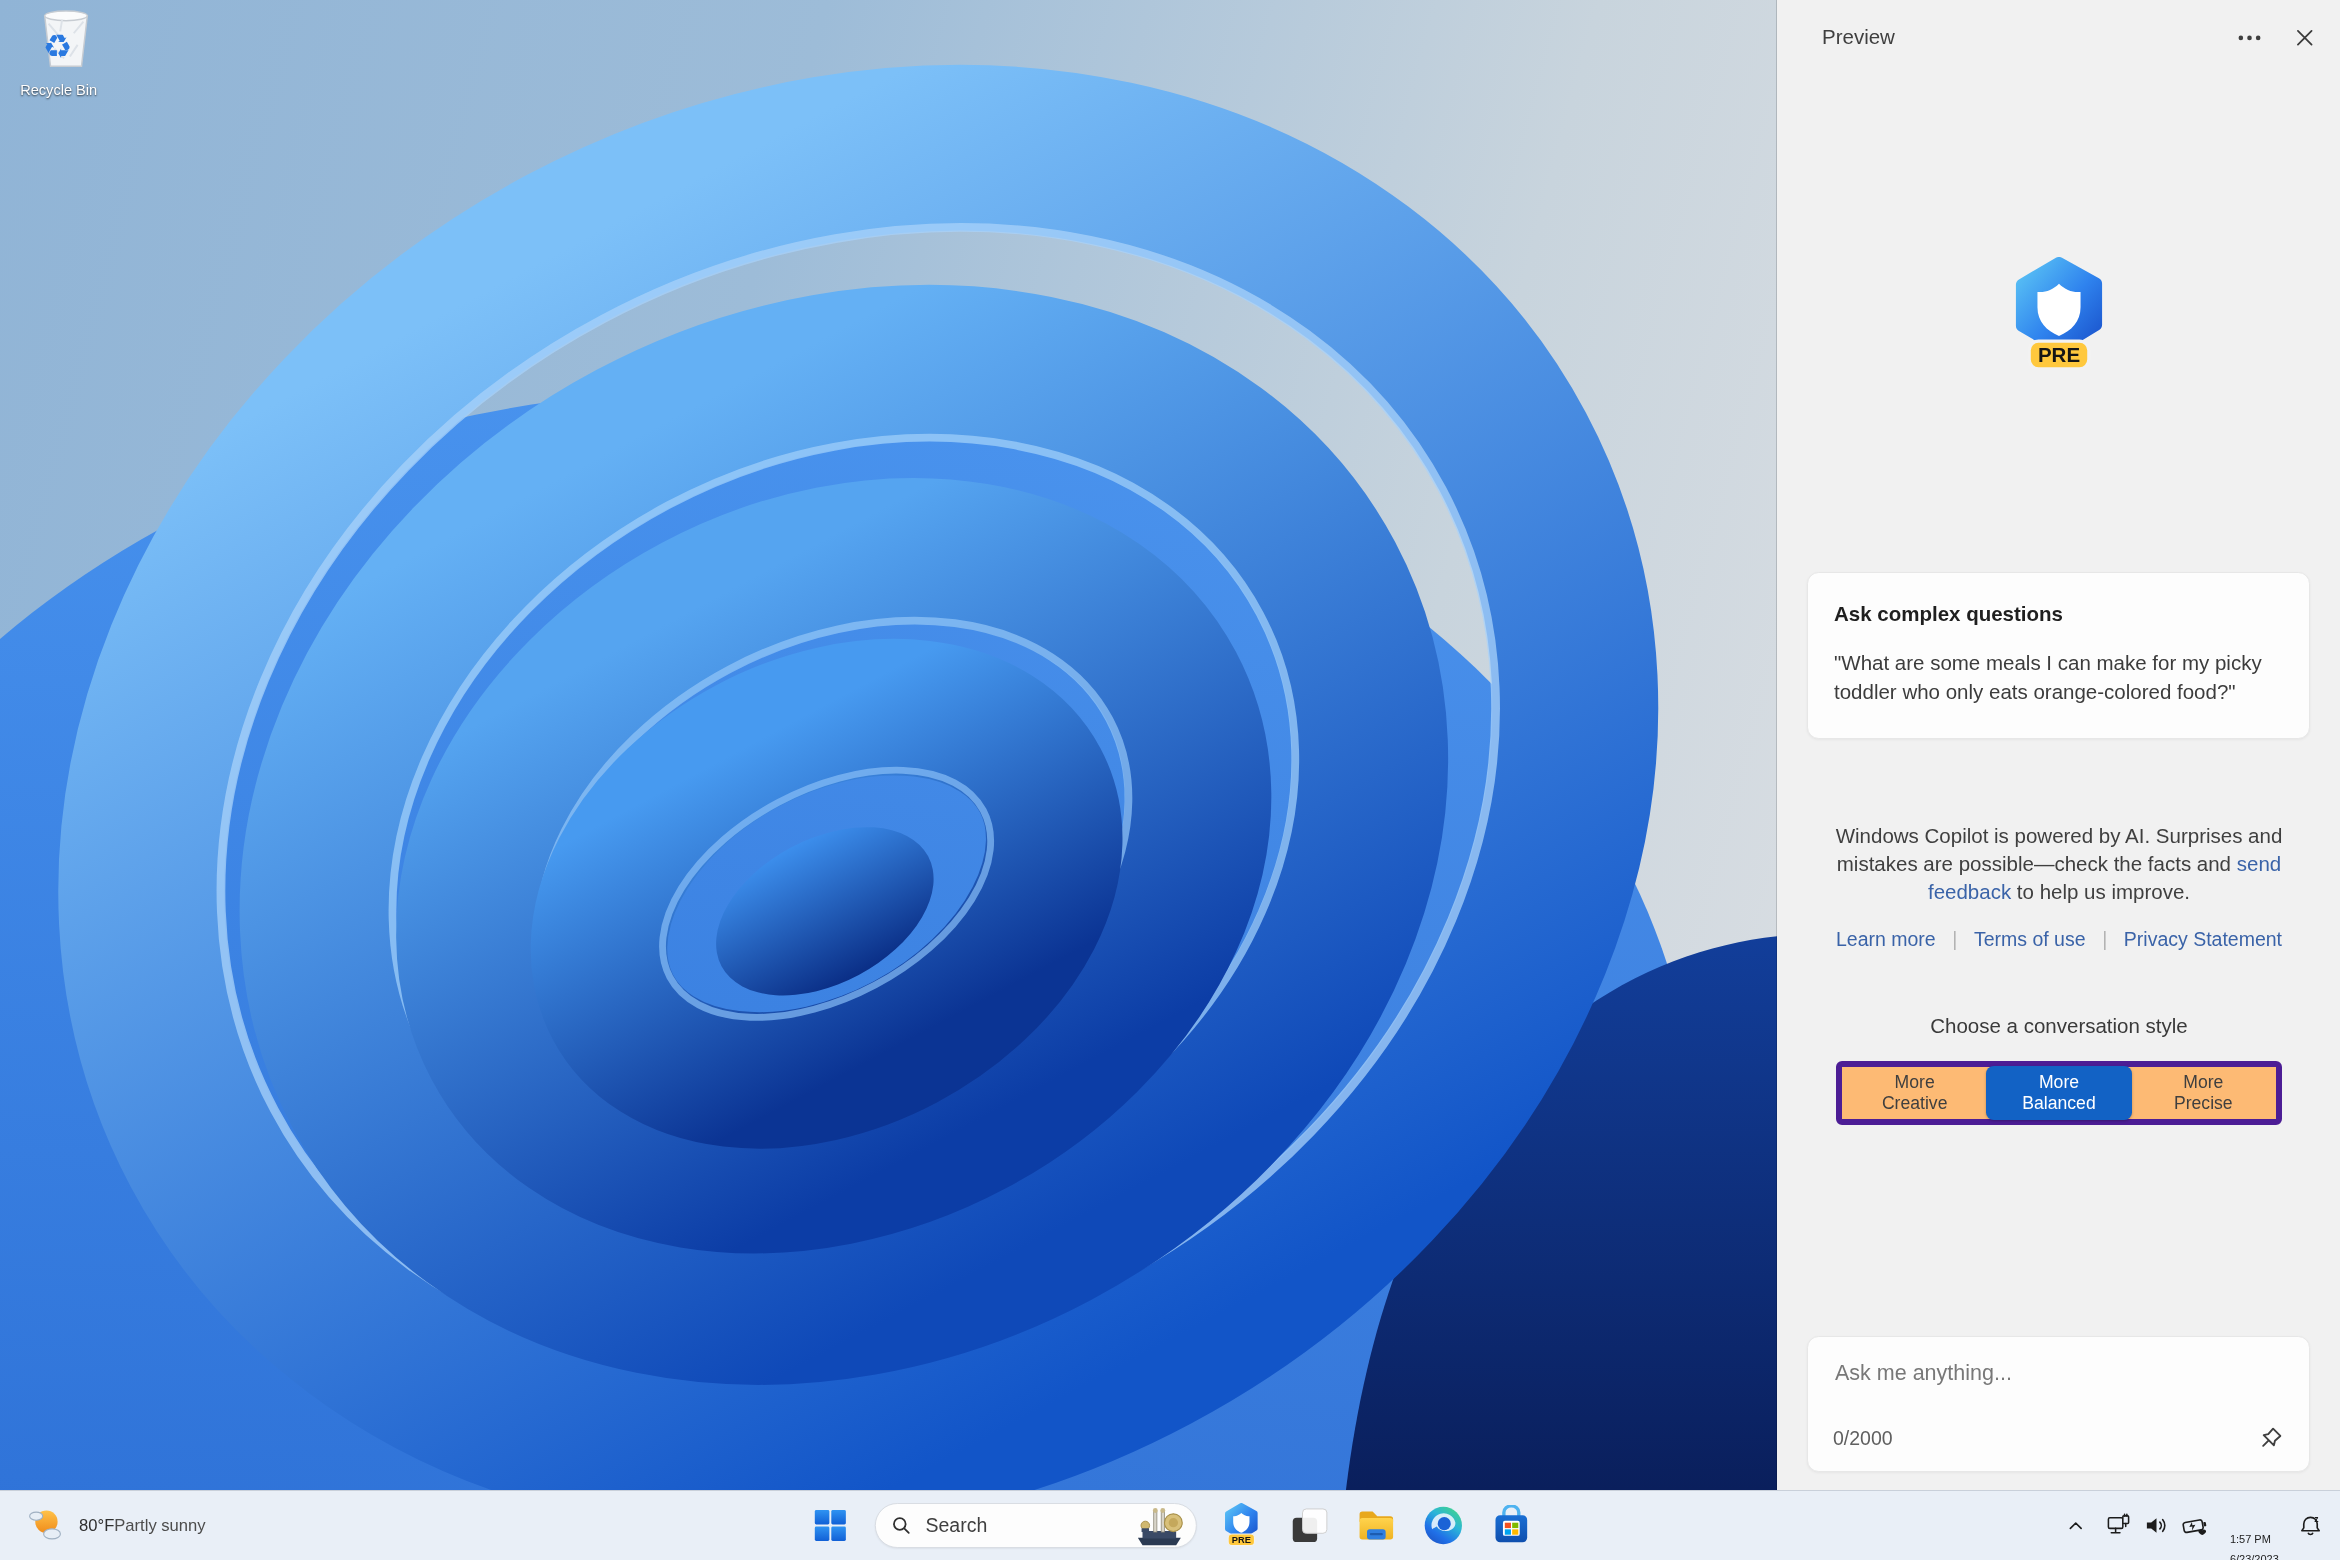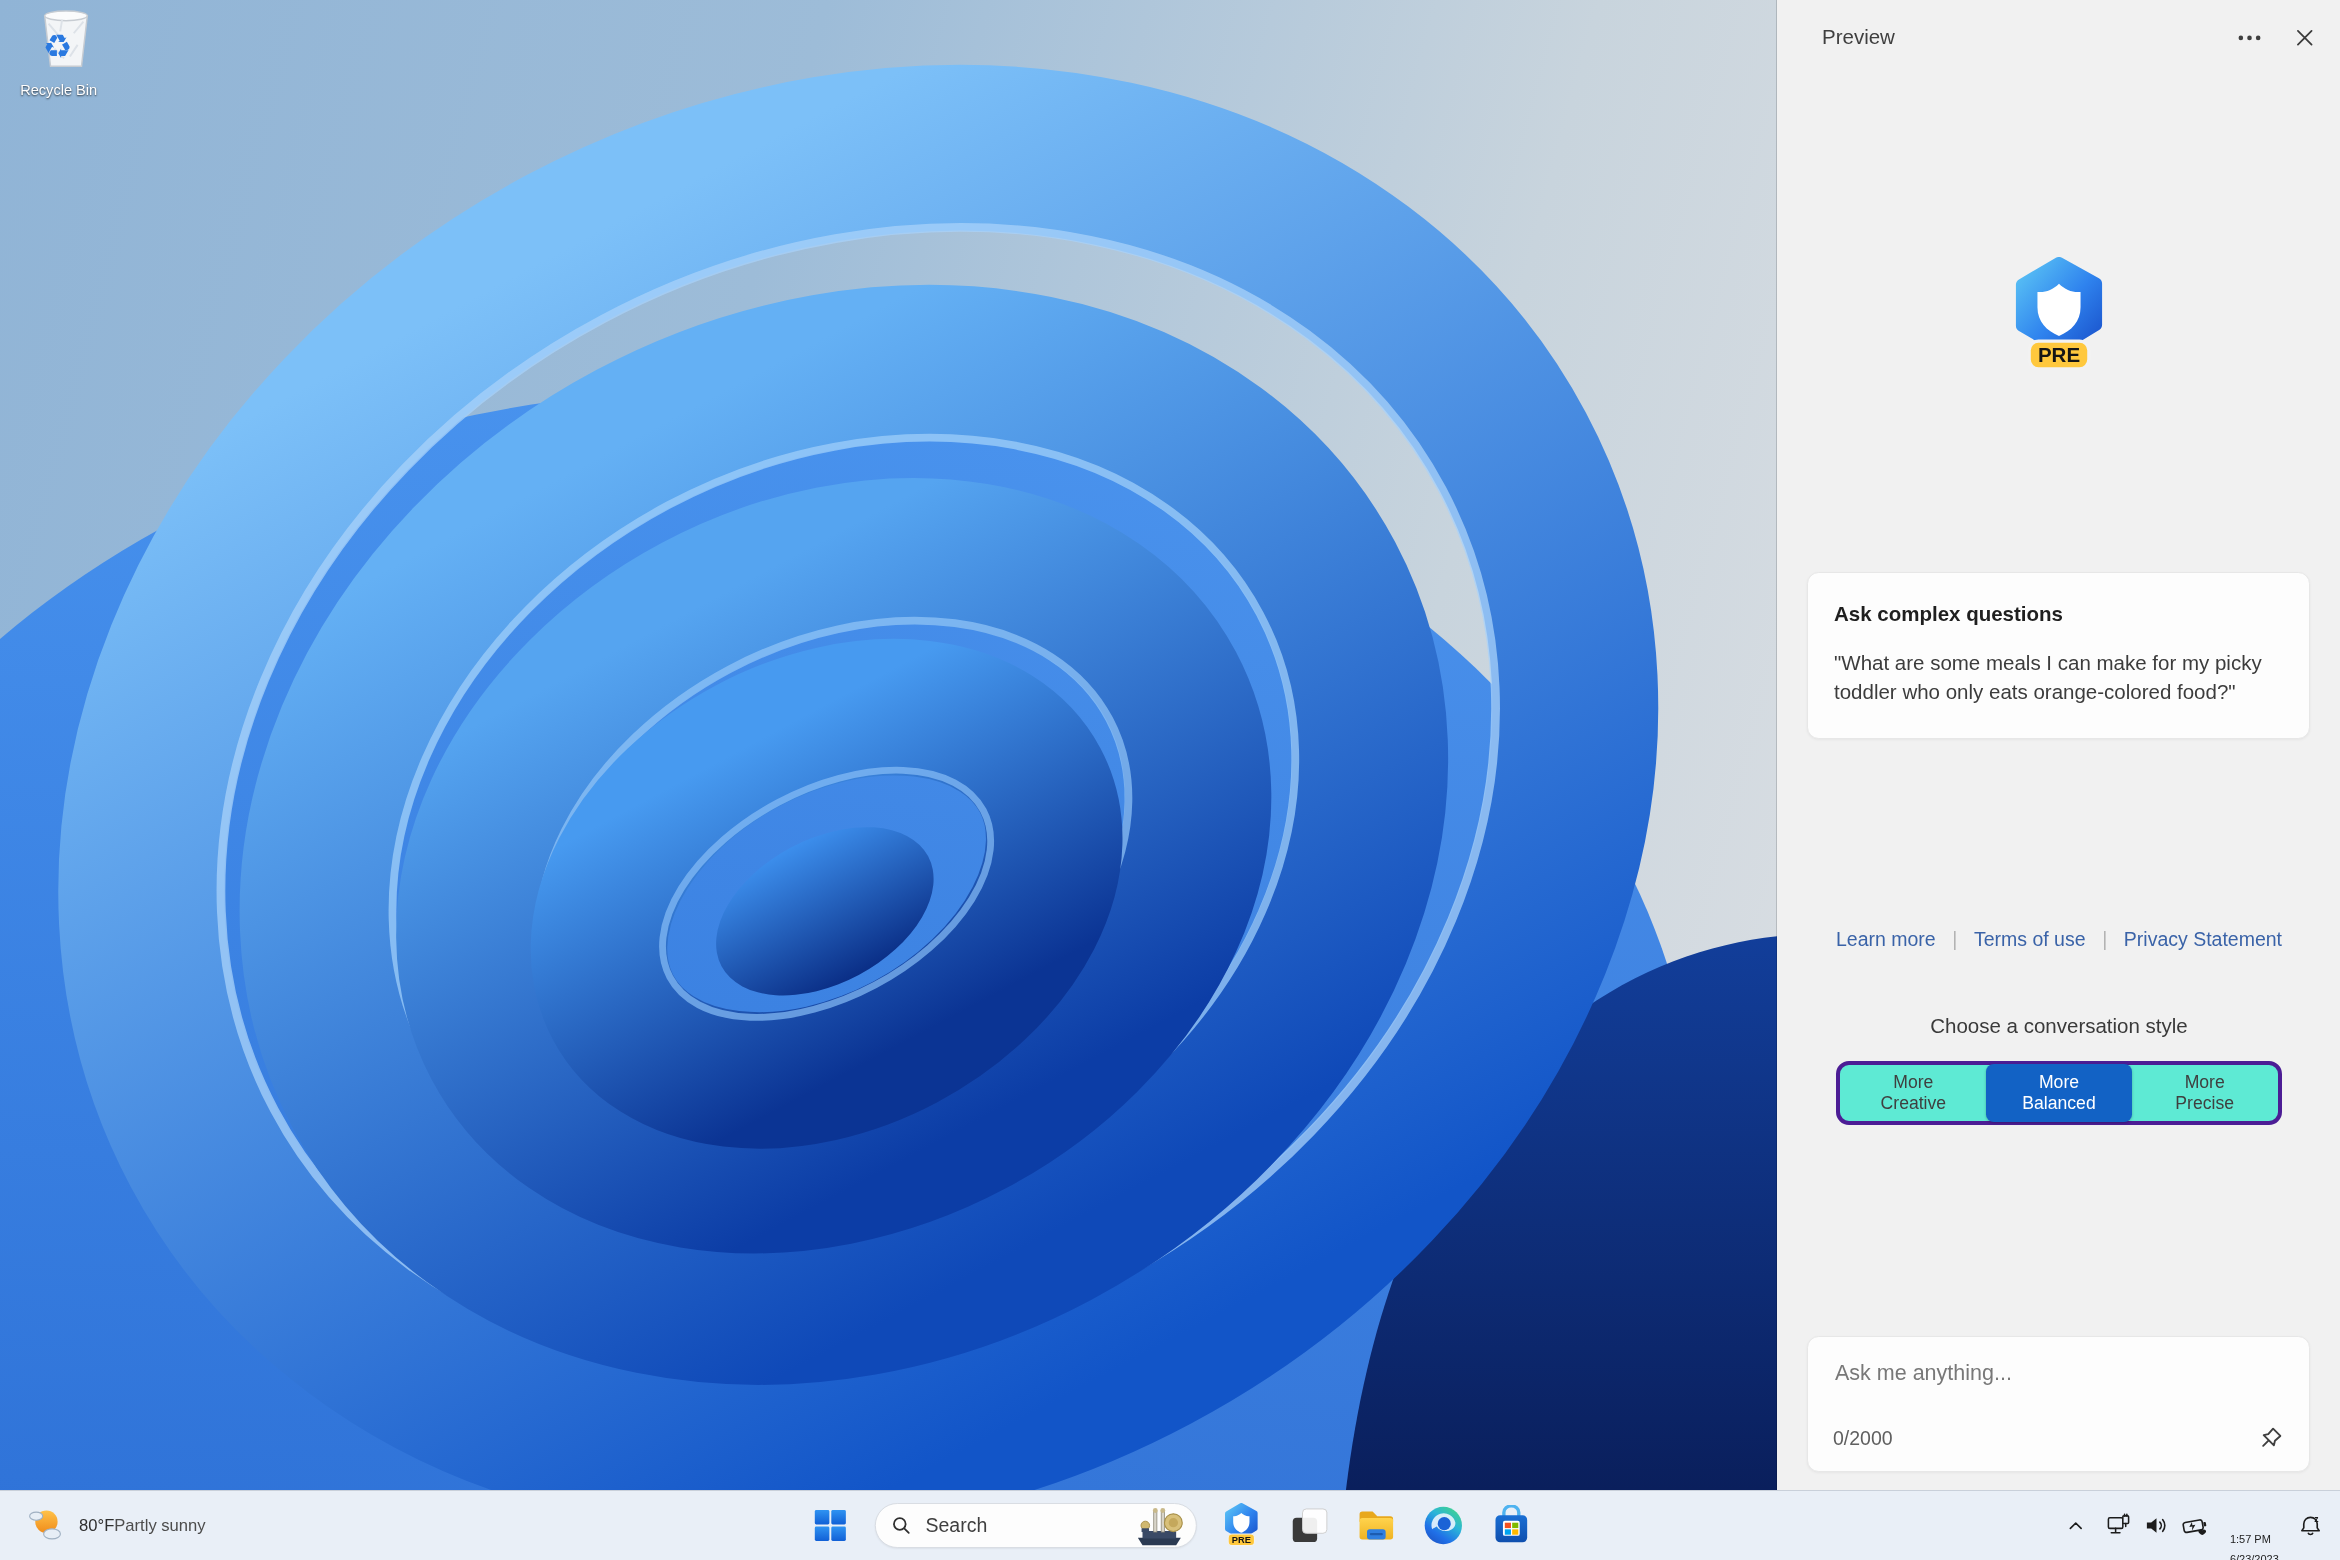--- a/index.html
+++ b/index.html
@@ -25,21 +25,21 @@
   .bing-b{width:25px;height:25px;border:2px solid #5f5f5f;border-radius:50%;display:flex;align-items:center;justify-content:center;font-size:16.6px;font-weight:600;color:#4f4f4f;}
   .card{position:absolute;left:30px;width:503px;background:#fdfdfd;border:1px solid #e7e7e7;border-radius:11.7px;box-shadow:0 1px 2.9px rgba(0,0,0,.05);box-sizing:border-box;}
   .sugg{top:572px;height:167px;padding:29px 26px;cursor:pointer;}
   .sugg-title{font-size:20.5px;font-weight:700;color:#1f1f1f;margin:0 0 21.5px 0;}
   .sugg-body{font-size:20.5px;color:#3c3c3c;line-height:1.45;margin:0;}
   .disclaimer{position:absolute;left:48px;top:822px;width:468px;text-align:center;font-size:20.5px;color:#3f3f3f;line-height:28px;}
   .link{color:#3a63a8;cursor:pointer;}
   .links-row{position:absolute;left:0;top:928px;width:100%;display:flex;justify-content:center;align-items:center;gap:16.6px;font-size:19.5px;}
   .sep{color:#b3b3b3;}
   .style-label{position:absolute;left:0;top:1014px;width:100%;text-align:center;font-size:20.5px;color:#3a3a3a;}
-  .segmented{position:absolute;left:59px;top:1061px;width:446px;height:64px;background:#5eead4;border:4px solid #4c1d95;border-radius:13px;display:flex;box-sizing:border-box;}
+  .segmented{position:absolute;left:59px;top:1061px;width:446px;height:64px;background:#fdba74;border:6px solid #4c1d95;border-radius:6px;display:flex;box-sizing:border-box;}
   .seg{flex:1;display:flex;flex-direction:column;align-items:center;justify-content:center;font-size:17.6px;line-height:21.5px;color:#3f3f3f;cursor:pointer;border-radius:7.8px;}
   .seg.active{background:#1262c5;color:#fff;margin:-1px;box-shadow:0 1px 2.9px rgba(0,0,0,.25);}
   .input-card{top:1336px;height:136px;}
   .ask-input{position:absolute;left:25px;top:23.4px;width:429px;border:none;outline:none;background:transparent;font-size:21.5px;color:#333;font-family:inherit;}
   .ask-input::placeholder{color:#787878;opacity:1;}
   .counter{position:absolute;left:25px;bottom:21.5px;font-size:19.5px;color:#5f5f5f;}
   .send-btn{position:absolute;right:17.6px;bottom:13.7px;width:39px;height:39px;display:flex;align-items:center;justify-content:center;border-radius:5.9px;cursor:pointer;}
 
   
   .taskbar{position:absolute;left:0;top:1490px;width:2341px;height:70px;background:#e9eff7;border-top:1px solid rgba(120,130,145,.28);box-sizing:border-box;}
@@ -173,20 +173,23 @@
         <text x="50" y="102" text-anchor="middle" font-family="Liberation Sans, DejaVu Sans, sans-serif" font-size="20" font-weight="bold" fill="#151515">PRE</text>
       </svg>
     </div>
 
 
     <div class="card sugg">
       <p class="sugg-title">Ask complex questions</p>
       <p class="sugg-body">"What are some meals I can make for my picky toddler who only eats orange-colored food?"</p>
     </div>
 
+    <div class="disclaimer">
+      <span>Windows Copilot is powered by AI. Surprises and mistakes are possible—check the facts and </span><span class="link">send feedback</span><span> to help us improve.</span>
+    </div>
 
     <div class="links-row">
       <span class="link">Learn more</span>
       <span class="sep">|</span>
       <span class="link">Terms of use</span>
       <span class="sep">|</span>
       <span class="link">Privacy Statement</span>
     </div>
 
     <div class="style-label">Choose a conversation style</div>

